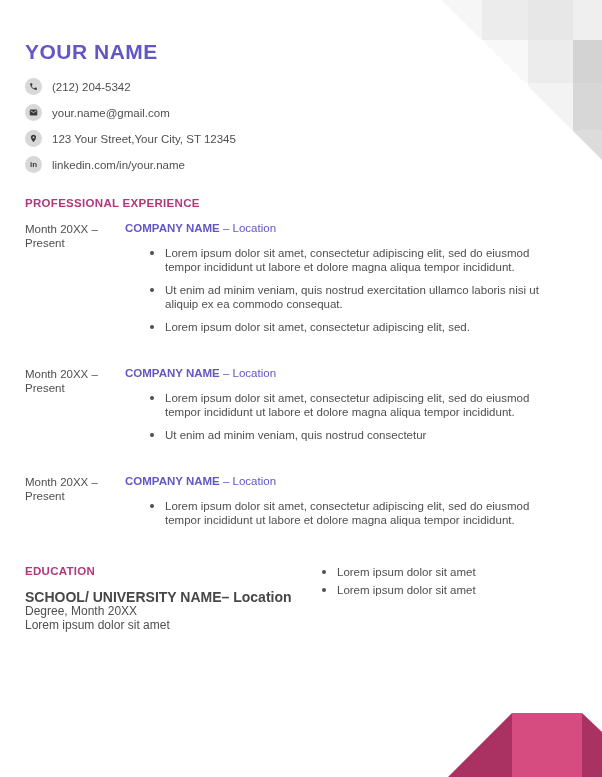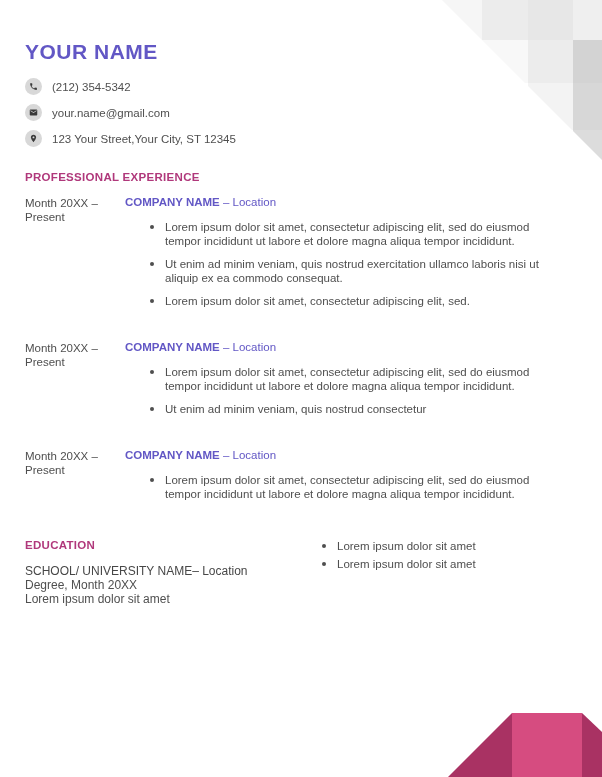--- a/index.html
+++ b/index.html
@@ -79,21 +79,21 @@
   ul.bullets li::before {
     content: "";
     position: absolute; left: 2px; top: 5px;
     width: 4px; height: 4px; border-radius: 50%;
     background: #4f4f4f;
   }
 
   .two-col { display: flex; margin-top: 29px; }
   .col-left { width: 275px; flex: 0 0 275px; }
   .col-right { flex: 1; }
-  .edu-school { font-size: 12px; font-weight: normal; color: #474747; line-height: 14px; }
+  .edu-school { font-size: 14px; font-weight: bold; color: #474747; line-height: 14px; }
   .edu-line { font-size: 12px; color: #4f4f4f; line-height: 14px; }
   .col-right ul.bullets { margin-left: 20px; }
   .col-right ul.bullets li { margin-bottom: 4px; }
 </style>
 </head>
 <body>
 
 <div class="page">
 
   <svg class="corner-svg mosaic" width="160" height="160" viewBox="0 0 160 160">
@@ -118,37 +118,43 @@
 
   <header>
     <h1 class="name">YOUR NAME</h1>
     <ul class="contact">
       <li>
         <span class="icon-circle">
           <svg viewBox="0 0 24 24">
               <path d="M6.62 10.79c1.44 2.83 3.76 5.14 6.59 6.59l2.2-2.2c.27-.27.67-.36 1.02-.24 1.12.37 2.33.57 3.57.57.55 0 1 .45 1 1V20c0 .55-.45 1-1 1-9.39 0-17-7.61-17-17 0-.55.45-1 1-1h3.5c.55 0 1 .45 1 1 0 1.25.2 2.45.57 3.57.11.35.03.74-.25 1.02l-2.2 2.2z"></path>
             </svg>
         </span>
-        <span>(212) 354-5342</span>
+        <span>(212) 204-5342</span>
       </li>
       <li>
         <span class="icon-circle">
           <svg viewBox="0 0 24 24">
               <path d="M20 4H4c-1.1 0-1.99.9-1.99 2L2 18c0 1.1.9 2 2 2h16c1.1 0 2-.9 2-2V6c0-1.1-.9-2-2-2zm0 4l-8 5-8-5V6l8 5 8-5v2z"></path>
             </svg>
         </span>
         <span>your.name@gmail.com</span>
       </li>
       <li>
         <span class="icon-circle">
           <svg viewBox="0 0 24 24">
               <path d="M12 2C8.13 2 5 5.13 5 8.92 5 14.17 12 22 12 22s7-7.83 7-13.08C19 5.13 15.87 2 12 2zm0 9.5c-1.38 0-2.5-1.12-2.5-2.5S10.62 6.5 12 6.5s2.5 1.12 2.5 2.5S13.38 11.5 12 11.5z"></path>
             </svg>
         </span>
         <span>123 Your Street,Your City, ST 12345</span>
+      </li>
+      <li>
+        <span class="icon-circle">
+          <span class="in-glyph">in</span>
+        </span>
+        <span>linkedin.com/in/your.name</span>
       </li>
     </ul>
   </header>
 
 
   <section class="section">
     <h2 class="section-heading">PROFESSIONAL EXPERIENCE</h2>
 
     <div class="entry">
       <div class="entry-date">Month 20XX – Present</div>

